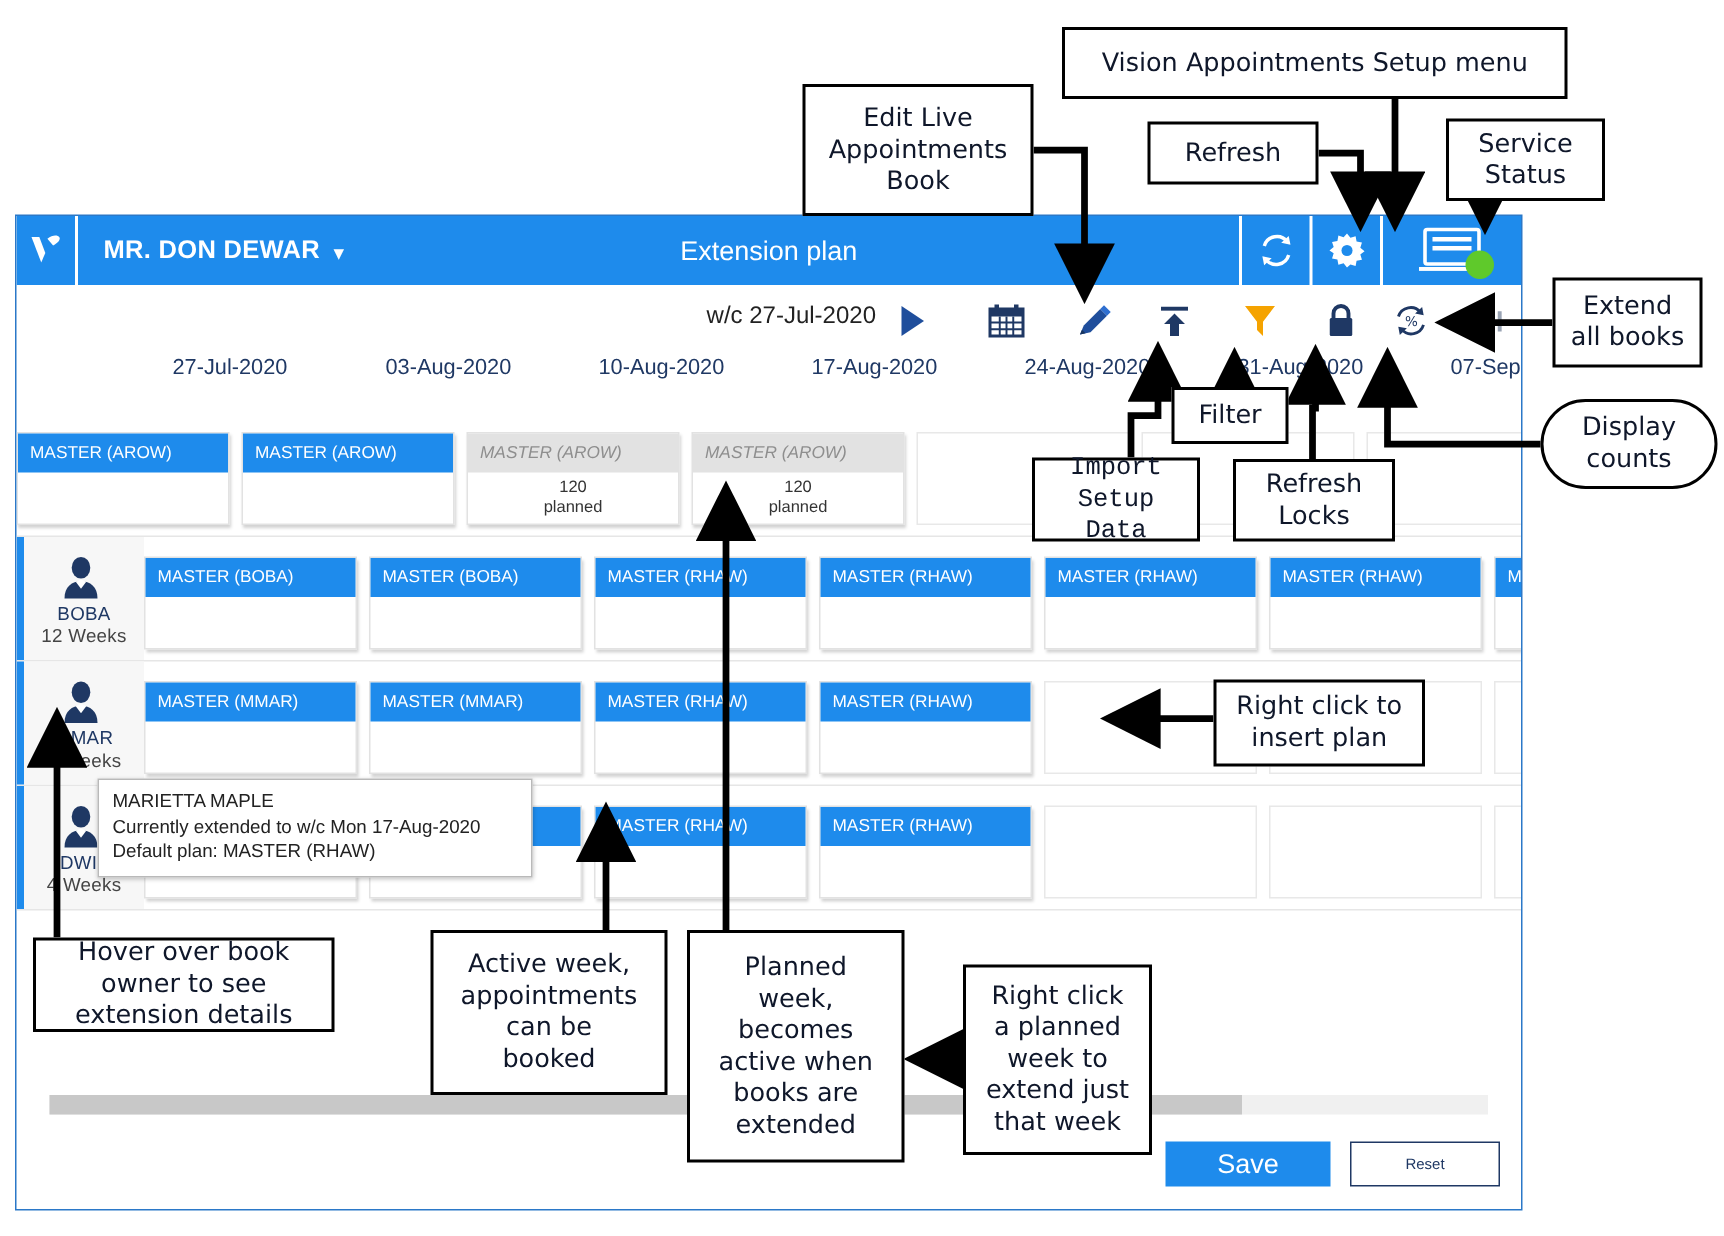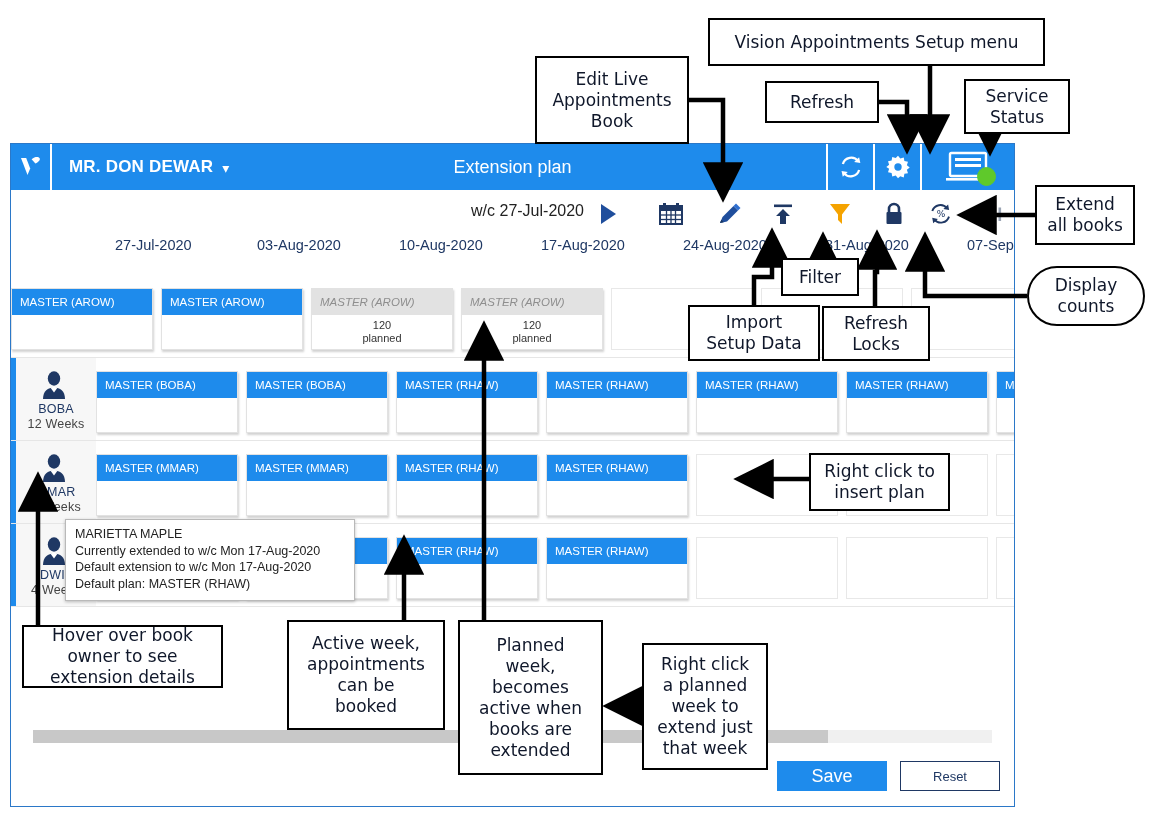--- a/index.html
+++ b/index.html
@@ -115,21 +115,21 @@
   #hscroll .thumb{position:absolute;left:0;top:0;height:13px;width:795px;background:#c8c8c8;}
 
   
   #btnbar{position:absolute;right:14px;bottom:15px;display:flex;gap:13px;}
   #save-btn{
     width:110px;height:30px;background:#1e8bec;color:#fff;border:none;
     font-size:18px;font-family:inherit;cursor:pointer;
   }
   #reset-btn{
     width:100px;height:30px;background:#fff;color:#1f3864;border:1px solid #1f3864;
-    font-size:13px;font-family:inherit;cursor:pointer;
+    font-size:10px;font-family:inherit;cursor:pointer;
   }
 
   
   #tooltip{
     position:absolute;left:65px;top:519px;width:290px;
     background:#fff;border:1px solid #b9b9b9;box-shadow:0 1px 3px rgba(0,0,0,.25);
     padding:6px 9px 8px 9px;box-sizing:border-box;z-index:40;
   }
   #tooltip div{font-size:12.5px;color:#222;line-height:16.5px;white-space:nowrap;}
 
@@ -417,21 +417,20 @@
 
   <div id="btnbar">
     <button id="save-btn">Save</button>
     <button id="reset-btn">Reset</button>
   </div>
 </div>
 
 <div id="tooltip">
   <div>MARIETTA MAPLE</div>
   <div>Currently extended to w/c Mon 17-Aug-2020</div>
-  <div>Default extension to w/c Mon 17-Aug-2020</div>
   <div>Default plan: MASTER (RHAW)</div>
 </div>
 
 <div id="ann">
   <svg width="1149" height="824">
     <defs>
       <marker id="ah" markerWidth="9" markerHeight="9" refX="7.5" refY="4.5" orient="auto">
         <polygon points="0,0 9,4.5 0,9" fill="#000"></polygon>
       </marker>
     </defs>
@@ -472,21 +471,21 @@
   <div class="callout" style="left:708px;top:18px;width:337px;height:48px;">Vision Appointments Setup menu</div>
 
   <div class="callout" style="left:765px;top:81px;width:114px;height:42px;">Refresh</div>
 
   <div class="callout" style="left:964px;top:79px;width:106px;height:55px;">Service<br>Status</div>
 
   <div class="callout" style="left:1035px;top:185px;width:100px;height:60px;">Extend<br>all books</div>
 
   <div class="callout" style="left:1027px;top:266px;width:118px;height:60px;border-radius:30px;">Display<br>counts</div>
 
-  <div class="callout" style="left:688px;top:305px;width:132px;height:56px;">Import<br>Setup Data</div>
+  <div class="callout" style="left:688px;top:305px;width:112px;height:56px;font-family:Liberation Mono, monospace;">Import<br>Setup Data</div>
 
   <div class="callout" style="left:781px;top:258px;width:78px;height:38px;">Filter</div>
 
   <div class="callout" style="left:822px;top:306px;width:108px;height:55px;">Refresh<br>Locks</div>
 
   <div class="callout" style="left:809px;top:453px;width:141px;height:58px;">Right click to<br>insert plan</div>
 
   <div class="callout" style="left:22px;top:625px;width:201px;height:63px;">Hover over book<br>owner to see<br>extension details</div>
 
   <div class="callout" style="left:287px;top:620px;width:158px;height:110px;">Active week,<br>appointments<br>can be<br>booked</div>

